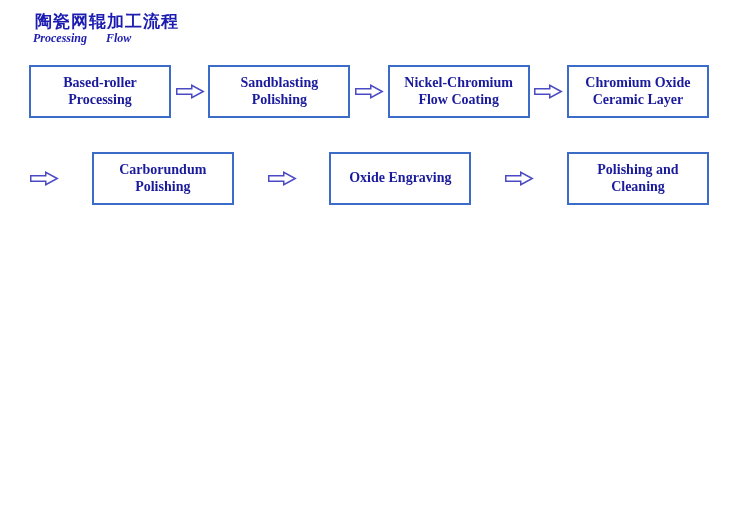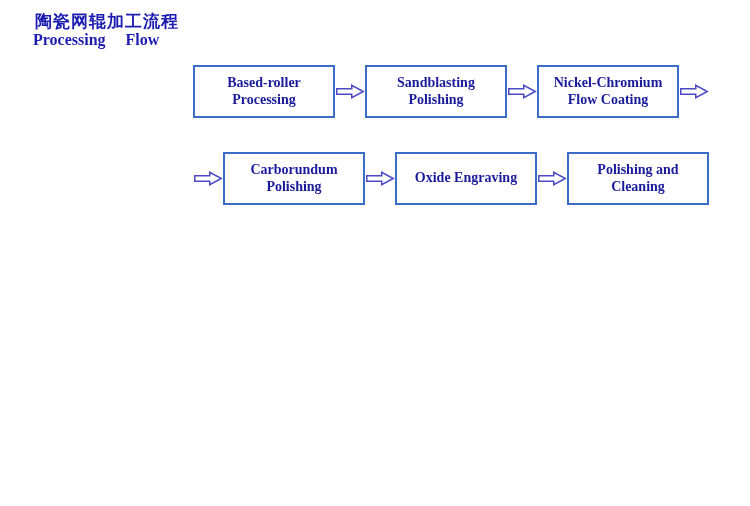--- a/index.html
+++ b/index.html
@@ -9,26 +9,26 @@
   }
   
   #title-zh{
     position:absolute;left:35px;top:10px;
     font-family:"DejaVu Sans", sans-serif;font-weight:bold;
     font-size:17px;letter-spacing:1px;color:var(--title-blue,#1c1cb0);
   }
   #title-en{
     position:absolute;left:33px;top:31px;
     font-family:"Liberation Serif", serif;font-weight:bold;
-    font-size:16px;word-spacing:16px;color:var(--title-blue,#1c1cb0);
+    font-size:12px;word-spacing:16px;color:var(--title-blue,#1c1cb0);font-style:italic;
   }
   
   .flow-row{
     position:absolute;left:29px;width:680px;height:53px;
-    display:flex;justify-content:flex-end;align-items:stretch;
+    display:flex;justify-content:space-between;align-items:stretch;
   }
   #flow-row-1{top:65px;}
   #flow-row-2{top:152px;}
   .flow-box{
     box-sizing:border-box;width:142px;
     border:2px solid var(--box-border,#3a6cc8);background:#fff;
     display:flex;align-items:center;justify-content:center;text-align:center;
     font-weight:bold;font-size:14px;line-height:1.2;
     color:var(--box-text,#1a1a9c);padding:2px 3px;
   }
@@ -75,20 +75,21 @@
       <svg width="30" height="17" viewBox="0 0 34 18">
           <path d="M2 6 H19 V2 L32 9 L19 16 V12 H2 Z" fill="#ffffff" stroke="#4a4ac4" stroke-width="1.7"></path>
         </svg>
     </span>
     <div class="flow-box">Nickel-Chromium Flow Coating</div>
     <span class="flow-arrow">
       <svg width="30" height="17" viewBox="0 0 34 18">
           <path d="M2 6 H19 V2 L32 9 L19 16 V12 H2 Z" fill="#ffffff" stroke="#4a4ac4" stroke-width="1.7"></path>
         </svg>
     </span>
+    <div class="flow-box">Chromium Oxide Ceramic Layer</div>
   </div>
 
   <div id="flow-row-2" class="flow-row">
     <span class="flow-arrow">
       <svg width="30" height="17" viewBox="0 0 34 18">
           <path d="M2 6 H19 V2 L32 9 L19 16 V12 H2 Z" fill="#ffffff" stroke="#4a4ac4" stroke-width="1.7"></path>
         </svg>
     </span>
     <div class="flow-box">Carborundum Polishing</div>
     <span class="flow-arrow">

